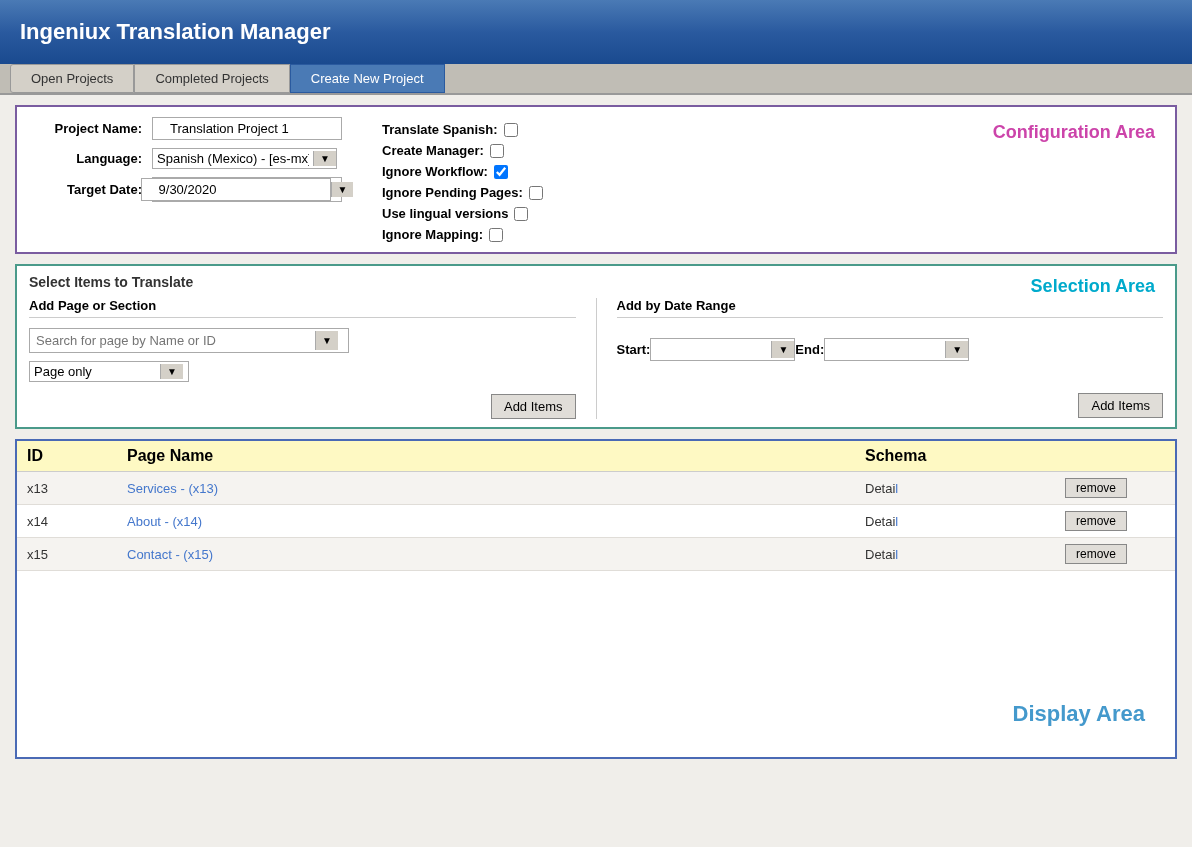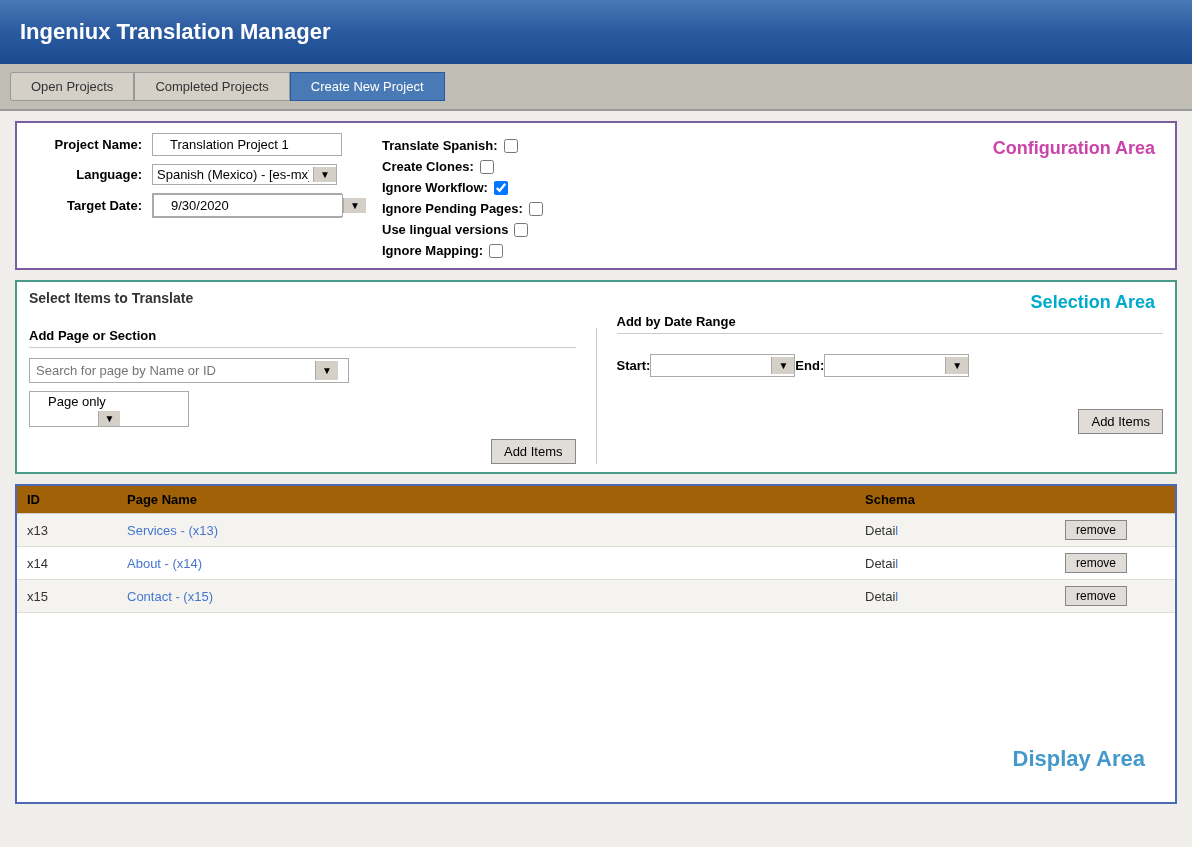--- a/index.html
+++ b/index.html
@@ -18,21 +18,21 @@
       color: white;
       font-size: 22px;
       font-weight: bold;
     }
 
     
     .tab-bar {
       background: #c0bdb5;
       display: flex;
       align-items: center;
-      padding: 8px 10px;
+      padding: 0 10px;
       gap: 0;
       border-bottom: 2px solid #999;
     }
     .tab {
       padding: 6px 20px;
       cursor: pointer;
       border: 1px solid #999;
       background: #d4d0c8;
       color: #333;
       font-size: 13px;
@@ -116,20 +116,21 @@
       padding: 2px 6px;
       cursor: pointer;
       font-size: 10px;
     }
     .date-wrapper {
       display: flex;
       align-items: center;
       border: 1px solid #aaa;
       background: white;
       width: 190px;
+      justify-content: center;
     }
     .date-wrapper input {
       border: none;
       outline: none;
       font-size: 13px;
       padding: 2px 4px;
       width: 155px;
       background: white;
     }
     .date-btn {
@@ -183,21 +184,20 @@
       font-weight: bold;
     }
     .selection-grid {
       display: flex;
       gap: 0;
     }
     .selection-left {
       flex: 1;
       padding-right: 20px;
       border-right: 1px solid #ccc;
-      margin-top: 14px;
     }
     .selection-right {
       flex: 1;
       padding-left: 20px;
     }
     .section-header {
       font-weight: bold;
       font-size: 13px;
       margin-bottom: 10px;
       padding-bottom: 4px;
@@ -227,21 +227,20 @@
       cursor: pointer;
       font-size: 10px;
     }
     .page-scope-wrapper {
       display: flex;
       align-items: center;
       border: 1px solid #aaa;
       background: white;
       width: 160px;
       margin-bottom: 8px;
-      flex-direction: column;
     }
     .page-scope-wrapper select {
       border: none;
       outline: none;
       font-size: 13px;
       padding: 2px 4px;
       background: white;
       width: 130px;
       appearance: none;
       -webkit-appearance: none;
@@ -298,25 +297,25 @@
     .display-label {
       position: absolute;
       bottom: 30px;
       right: 30px;
       color: #4499cc;
       font-size: 22px;
       font-weight: bold;
     }
     .table-header {
       display: flex;
-      background: #a16207;
+      background: #fef9c3;
       border-bottom: 1px solid #ccc;
       padding: 6px 10px;
       font-weight: bold;
-      font-size: 13px;
+      font-size: 16px;
     }
     .col-id { width: 100px; }
     .col-pagename { flex: 1; }
     .col-schema { width: 200px; }
     .col-action { width: 100px; }
 
     .table-row {
       display: flex;
       padding: 6px 10px;
       border-bottom: 1px solid #e0ddd8;
@@ -387,21 +386,21 @@
           </div>
         </div>
       </div>
 
       <div class="config-right">
         <div class="checkbox-row">
           <label>Translate Spanish:</label>
           <input type="checkbox" style="">
         </div>
         <div class="checkbox-row">
-          <label>Create Clones:</label>
+          <label>Create Manager:</label>
           <input type="checkbox" style="">
         </div>
         <div class="checkbox-row">
           <label>Ignore Workflow:</label>
           <input type="checkbox" checked="" style="">
         </div>
         <div class="checkbox-row">
           <label>Ignore Pending Pages:</label>
           <input type="checkbox" style="">
         </div>

